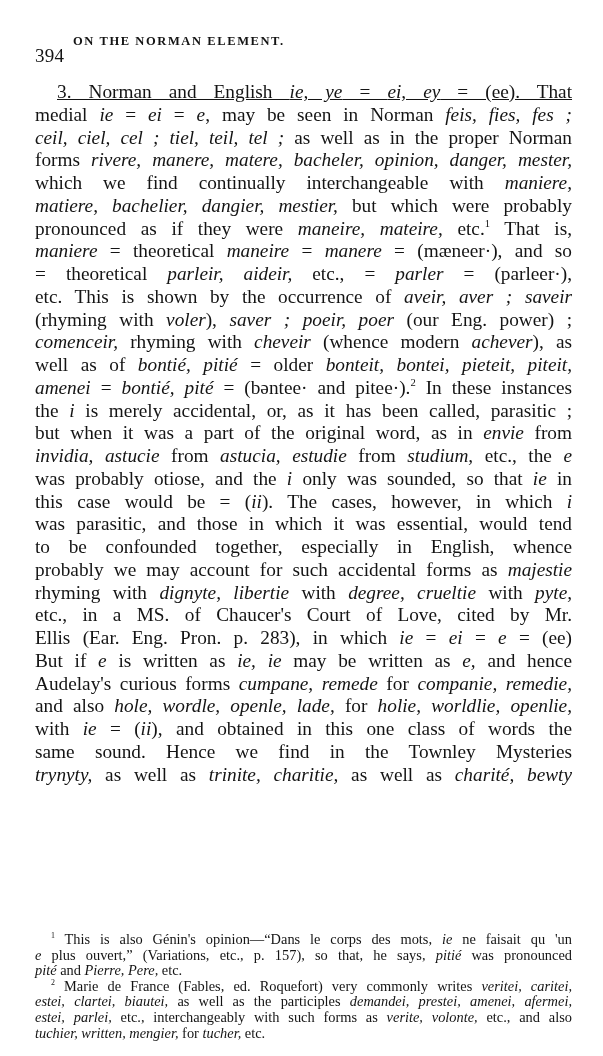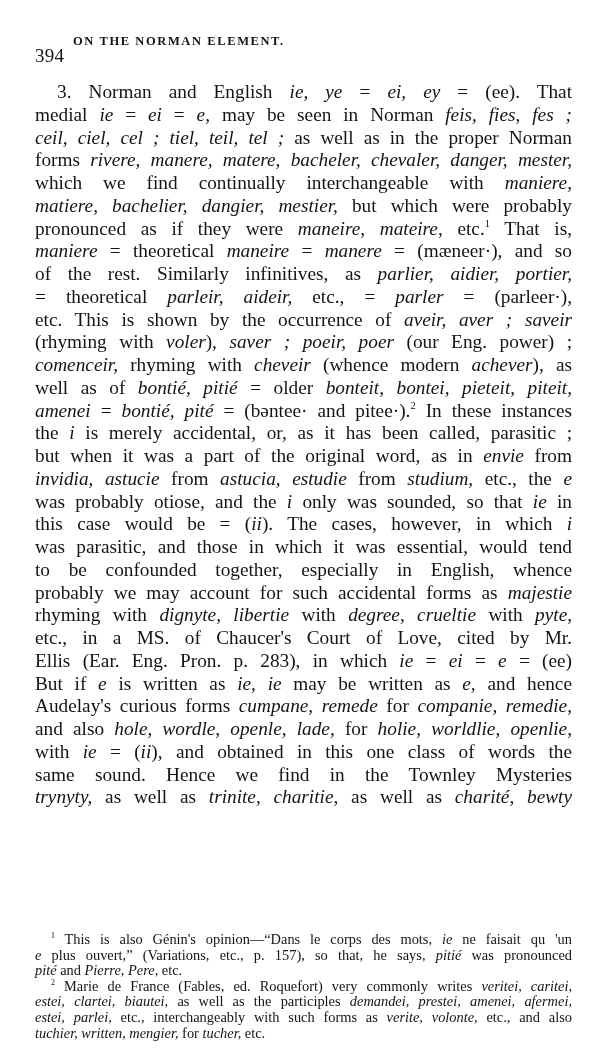--- a/index.html
+++ b/index.html
@@ -5,47 +5,46 @@
   html, body { margin: 0; padding: 0; background: #ffffff; }
   body { width: 603px; height: 1056px; position: relative; overflow: hidden;
          font-family: "Liberation Serif", "DejaVu Serif", serif; color: #141414; }
   .header { position: absolute; left: 35px; top: 28px; width: 537px; height: 24px; }
   .pagenum { position: absolute; left: 0; top: 0; font-size: 19px; line-height: 24px; letter-spacing: 0.2px; margin-top: 16px; }
   .running { position: absolute; left: 0; width: 537px; top: 3px; 
              font-size: 12.5px; line-height: 20px; letter-spacing: 1.6px; font-weight: bold; padding-left: 38px; box-sizing: border-box; }
   .body { position: absolute; left: 35px; top: 81px; width: 537px; }
   .line { display: block; font-size: 19.3px; line-height: 22.75px; height: 22.75px;
           text-align: justify; text-align-last: justify; white-space: nowrap; overflow: visible; }
-  .line.first { padding-left: 22px; }
+  .line.first { padding-left: 22px; text-decoration: underline; }
   .it { font-style: italic; }
   sup { font-size: 0.55em; vertical-align: 0.75em; line-height: 0; }
   .notes { position: absolute; left: 35px; top: 932px; width: 537px; }
   .nline { display: block; font-size: 14.4px; line-height: 15.6px; height: 15.6px;
            text-align: justify; text-align-last: justify; white-space: nowrap; }
   .nline.indent { padding-left: 16px; }
   .nline.nojust { text-align-last: left; }
 </style>
 </head>
 <body>
 
 <div class="header">
   <span class="pagenum">394</span>
   <span class="running">ON THE NORMAN ELEMENT.</span>
 </div>
 
 <div class="body" id="body">
     <div class="line first"><span>3. Norman and English </span><span class="it">ie, ye</span><span> = </span><span class="it">ei, ey</span><span> = (ee).  That</span></div>
     <div class="line"><span>medial </span><span class="it">ie</span><span> = </span><span class="it">ei</span><span> = </span><span class="it">e</span><span>, may be seen in Norman </span><span class="it">feis, fies, fes ;</span></div>
     <div class="line"><span class="it">ceil, ciel, cel ; tiel, teil, tel ;</span><span> as well as in the proper Norman</span></div>
-    <div class="line"><span>forms </span><span class="it">rivere, manere, matere, bacheler, chevaler, danger, mester,</span></div>
+    <div class="line"><span>forms </span><span class="it">rivere, manere, matere, bacheler, opinion, danger, mester,</span></div>
     <div class="line"><span>which we find continually interchangeable with </span><span class="it">maniere,</span></div>
     <div class="line"><span class="it">matiere, bachelier, dangier, mestier,</span><span> but which were probably</span></div>
     <div class="line"><span>pronounced as if they were </span><span class="it">maneire, mateire,</span><span> etc.</span><sup>1</sup><span>  That is,</span></div>
     <div class="line"><span class="it">maniere</span><span> = theoretical </span><span class="it">maneire</span><span> = </span><span class="it">manere</span><span> = (mæneer·), and so</span></div>
-    <div class="line"><span>of the rest.  Similarly infinitives, as </span><span class="it">parlier, aidier, portier,</span></div>
     <div class="line"><span>= theoretical </span><span class="it">parleir, aideir,</span><span> etc., = </span><span class="it">parler</span><span> = (parleer·),</span></div>
     <div class="line"><span>etc.  This is shown by the occurrence of </span><span class="it">aveir, aver ; saveir</span></div>
     <div class="line"><span>(rhyming with </span><span class="it">voler</span><span>), </span><span class="it">saver ; poeir, poer</span><span> (our Eng. power) ;</span></div>
     <div class="line"><span class="it">comenceir,</span><span> rhyming with </span><span class="it">cheveir</span><span> (whence modern </span><span class="it">achever</span><span>), as</span></div>
     <div class="line"><span>well as of </span><span class="it">bontié, pitié</span><span> = older </span><span class="it">bonteit, bontei, pieteit, piteit,</span></div>
     <div class="line"><span class="it">amenei</span><span> = </span><span class="it">bontié, pité</span><span> = (bəntee· and pitee·).</span><sup>2</sup><span>  In these instances</span></div>
     <div class="line"><span>the </span><span class="it">i</span><span> is merely accidental, or, as it has been called, parasitic ;</span></div>
     <div class="line"><span>but when it was a part of the original word, as in </span><span class="it">envie</span><span> from</span></div>
     <div class="line"><span class="it">invidia, astucie</span><span> from </span><span class="it">astucia, estudie</span><span> from </span><span class="it">studium,</span><span> etc., the </span><span class="it">e</span></div>
     <div class="line"><span>was probably otiose, and the </span><span class="it">i</span><span> only was sounded, so that </span><span class="it">ie</span><span> in</span></div>

